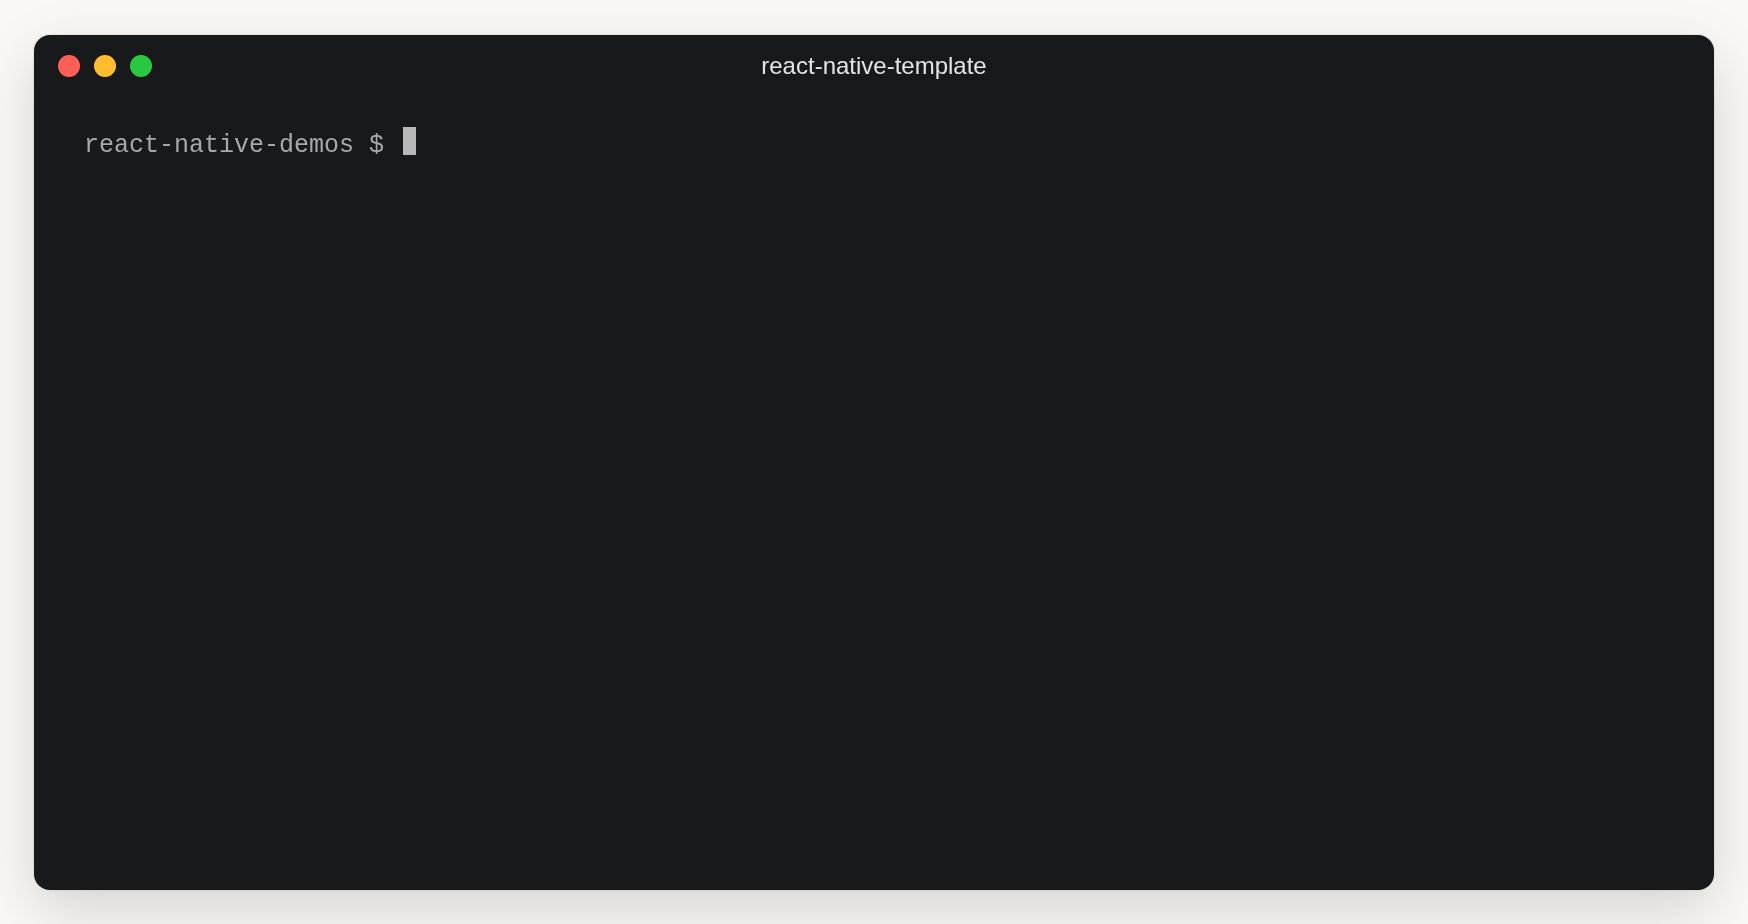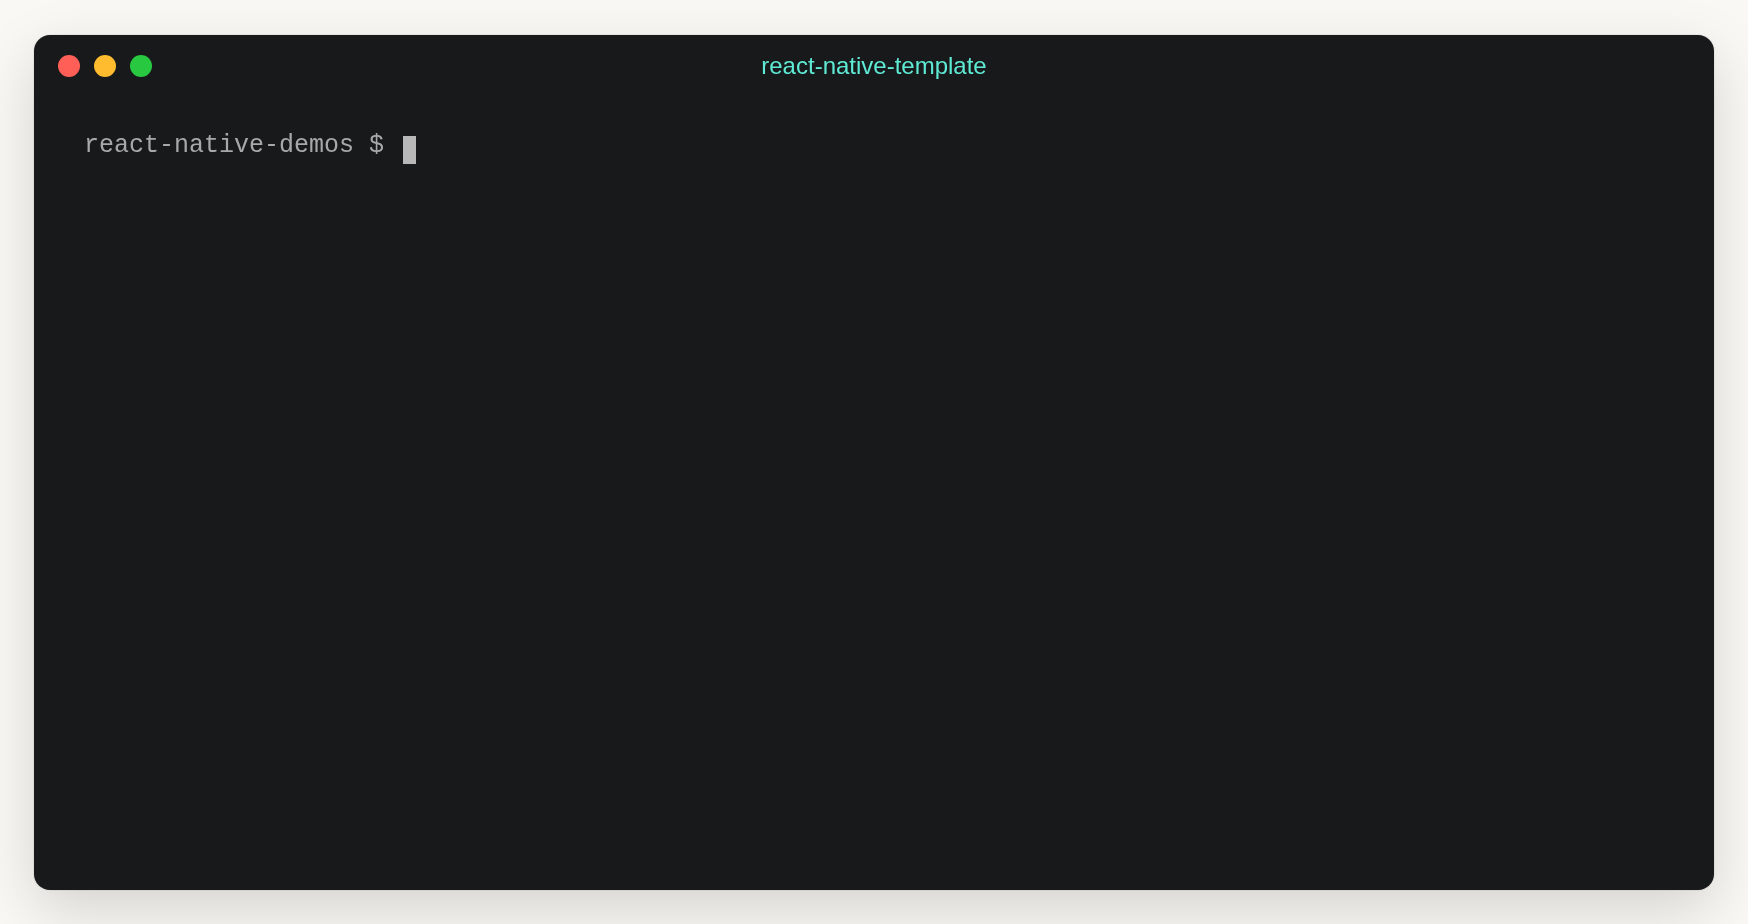--- a/index.html
+++ b/index.html
@@ -58,37 +58,37 @@
     }
     
     .traffic-light.maximize {
       background: #28c840;
     }
     
     .window-title {
       position: absolute;
       left: 50%;
       transform: translateX(-50%);
-      color: #5eead4;
+      color: #e5e5e5;
       font-size: 24px;
       font-weight: 500;
     }
     
     .terminal-body {
       flex: 1;
       padding: 30px 50px;
       font-family: "SF Mono", "Monaco", "Menlo", "Consolas", "Courier New", monospace;
       font-size: 25px;
       color: #b8b8b8;
       line-height: 1.5;
     }
     
     .prompt-line {
       display: flex;
-      align-items: flex-end;
+      align-items: flex-start;
     }
     
     .prompt-text {
       color: #a8a8a8;
       white-space: pre;
     }
     
     .prompt-symbol {
       color: #a8a8a8;
       white-space: pre;

